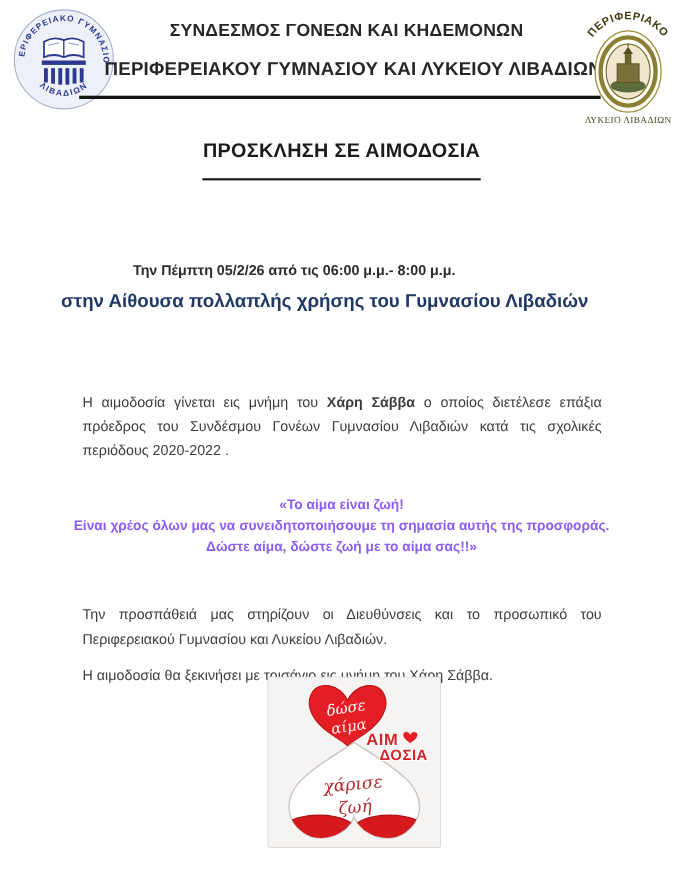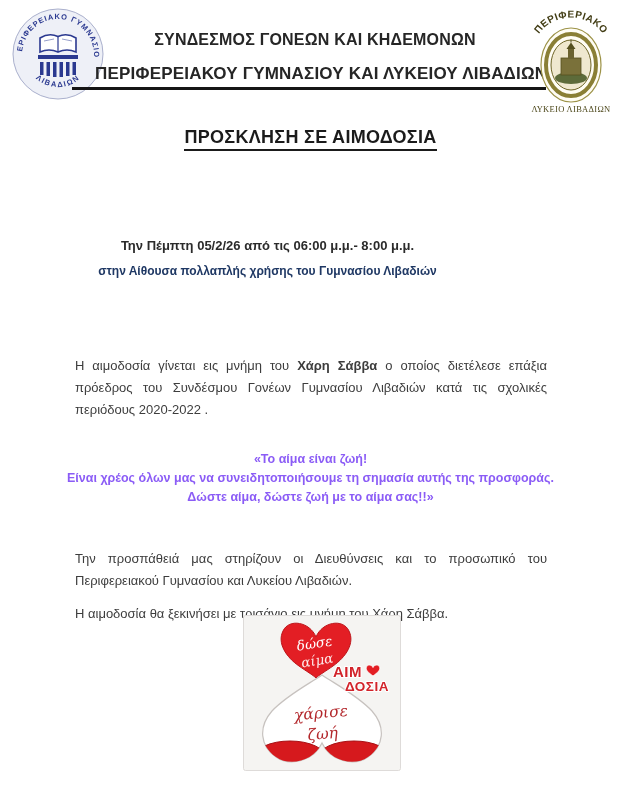--- a/index.html
+++ b/index.html
@@ -3,42 +3,42 @@
 <meta charset="utf-8">
 <style>
   html,body { margin:0; padding:0; background:#ffffff; }
   .page {
     position:relative; width:621px; height:810px; background:#ffffff;
     font-family:"Liberation Sans", sans-serif; overflow:hidden;
   }
   
   .logo-left  { position:absolute; left:12px; top:8px;  width:92px; height:92px; }
   .logo-right { position:absolute; left:524px; top:3px; width:94px; height:114px; }
-  .header-titles { position:absolute; left:95px; top:31px; width:440px; text-align:center;
+  .header-titles { position:absolute; left:95px; top:20px; width:440px; text-align:center;
                    color:#262626; font-weight:bold; }
   .header-line1 { font-size:16px; letter-spacing:0.2px; }
   .header-line2 { font-size:17px; letter-spacing:0.2px; margin-top:15px; white-space:nowrap; }
   .divider { position:absolute; left:72px; top:87px; width:474px; height:3px; background:#151515; }
 
   
   .doc-title { position:absolute; top:127px; left:0; width:621px; text-align:center;
                font-size:18px; font-weight:bold; color:#1b1b1b; }
-  .doc-title span { border-bottom:2px solid #1b1b1b; padding-bottom:2px; letter-spacing:0.3px; }
+  .doc-title span { border-bottom:2px solid #1b1b1b; padding-bottom:15px; letter-spacing:0.3px; }
 
   .para { position:absolute; left:75px; width:472px; font-size:13px; line-height:22px;
           color:#3d3d3d; text-align:justify; }
   .p-intro    { top:170px; }
   .p-call     { top:297px; }
   .p-memory   { top:342px; }
   .p-support  { top:535px; }
   .p-trisagio { top:578px;margin-top:25px; }
 
   .centerline { position:absolute; left:0; width:535px; text-align:center; font-weight:bold; }
   .p-datetime { top:238px; font-size:13px;   color:#2b2b2b; }
-  .p-location { top:264px; font-size:12px; color:#1F3864; }
+  .p-location { top:264px; font-size:17px; color:#1F3864;text-align:right; }
   .quote      { position:absolute; top:450px; left:0; width:621px; text-align:center;
                 font-weight:bold; font-size:12.5px; line-height:19px; color:#8b5cf6; }
 
   .blood-figure { position:absolute; left:243px; top:615px; width:158px; height:156px; }
 
   .script-text { font-family:"DejaVu Serif", serif; font-style:italic; }
   .brand-text  { font-family:"Liberation Sans", sans-serif; font-weight:bold;
                  paint-order:stroke; stroke:#ffffff; }
 </style>
 </head>

